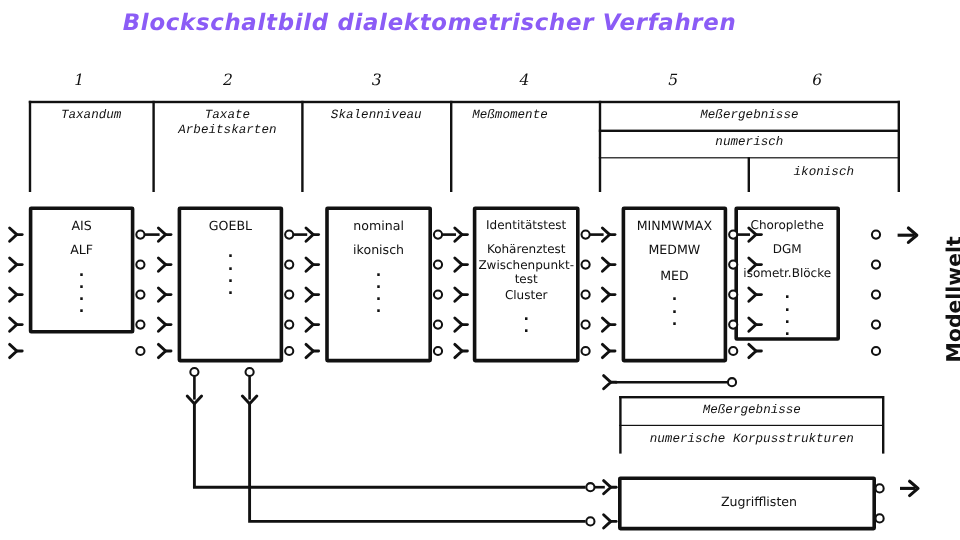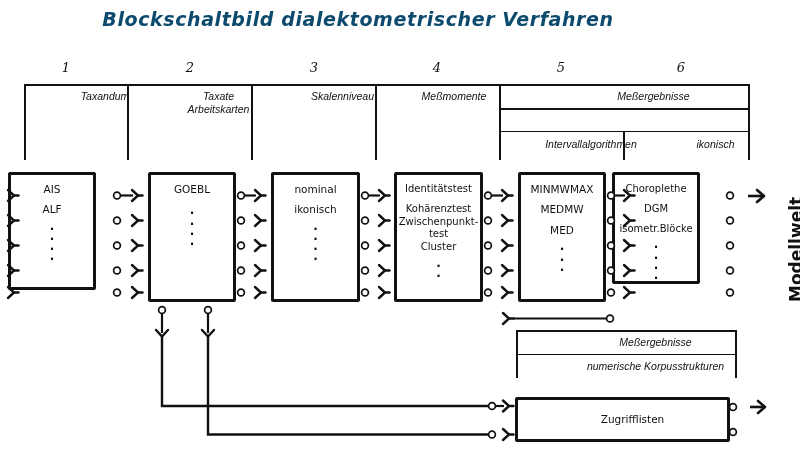--- a/index.html
+++ b/index.html
@@ -2,36 +2,35 @@
 <html><head>
 <meta charset="utf-8">
 <style>
   html,body{margin:0;padding:0;background:#ffffff;}
   body{width:800px;height:450px;overflow:hidden;font-family:"DejaVu Sans",sans-serif;}
   #stage{position:relative;width:800px;height:450px;background:#fff;}
 
   .title{
     position:absolute; left:0; top:8px; width:716px; text-align:center;
     font-family:"DejaVu Sans",sans-serif; font-style:italic; font-weight:600;
-    font-size:19px; letter-spacing:.6px; color:#0c4a6e;
+    font-size:19px; letter-spacing:.6px; color:#8b5cf6;
   }
 
   
   .colnum{
     position:absolute; top:60px; font-style:italic; font-size:13px;
     font-family:"DejaVu Serif",serif; color:#111; text-align:center; width:40px;
   }
   .tline{ position:absolute; background:#111; }
 
   .cellq{
     position:absolute; display:flex; align-items:center; justify-content:center;
-    font-style:italic; font-size:10.5px; font-family:Liberation Sans, sans-serif;
+    font-style:italic; font-size:10.5px; font-family:Liberation Mono, monospace;
     color:#111; text-align:center; line-height:1.25; padding:0 2px;
     box-sizing:border-box;
-    margin-left:29px;
   }
 
   
   .pbox{
     position:absolute; border:3px solid #111; background:#fff;
     box-sizing:border-box; border-radius:2px;
   }
   .pbox .inner{
     position:absolute; left:0; right:0; top:8px;
     display:flex; flex-direction:column; align-items:center;
@@ -82,26 +81,26 @@
 
   <div class="cellq" style="left:253px; top:86px; width:121px; height:22px;">Skalenniveau</div>
 
   <div class="cellq" style="left:129px; top:86px; width:121px; height:34px; white-space:pre-line;">Taxate
 Arbeitskarten</div>
 
   <div class="cellq" style="left:377px; top:86px; width:96px; height:22px;">Meßmomente</div>
 
   <div class="cellq" style="left:501px; top:86px; width:247px; height:22px;">Meßergebnisse</div>
 
-
-  <div class="cellq" style="left:501px; top:132px; width:122px; height:26px;">Intervallalgorithmen</div>
+  <div class="cellq" style="left:501px; top:109px; width:247px; height:21px;">numerisch</div>
+
 
   <div class="cellq" style="left:625px; top:132px; width:123px; height:26px;">ikonisch</div>
 
-  <div class="pbox" style="left:8px; top:172px; width:88px; height:118px;">
+  <div class="pbox" style="left:24px; top:172px; width:88px; height:106px;">
     <div class="inner">
       <span class="ln">AIS</span>
       <span class="ln sp">ALF</span>
       <span class="dots">
           <span>.</span>
           <span>.</span>
           <span>.</span>
           <span>.</span>
         </span>
     </div>

